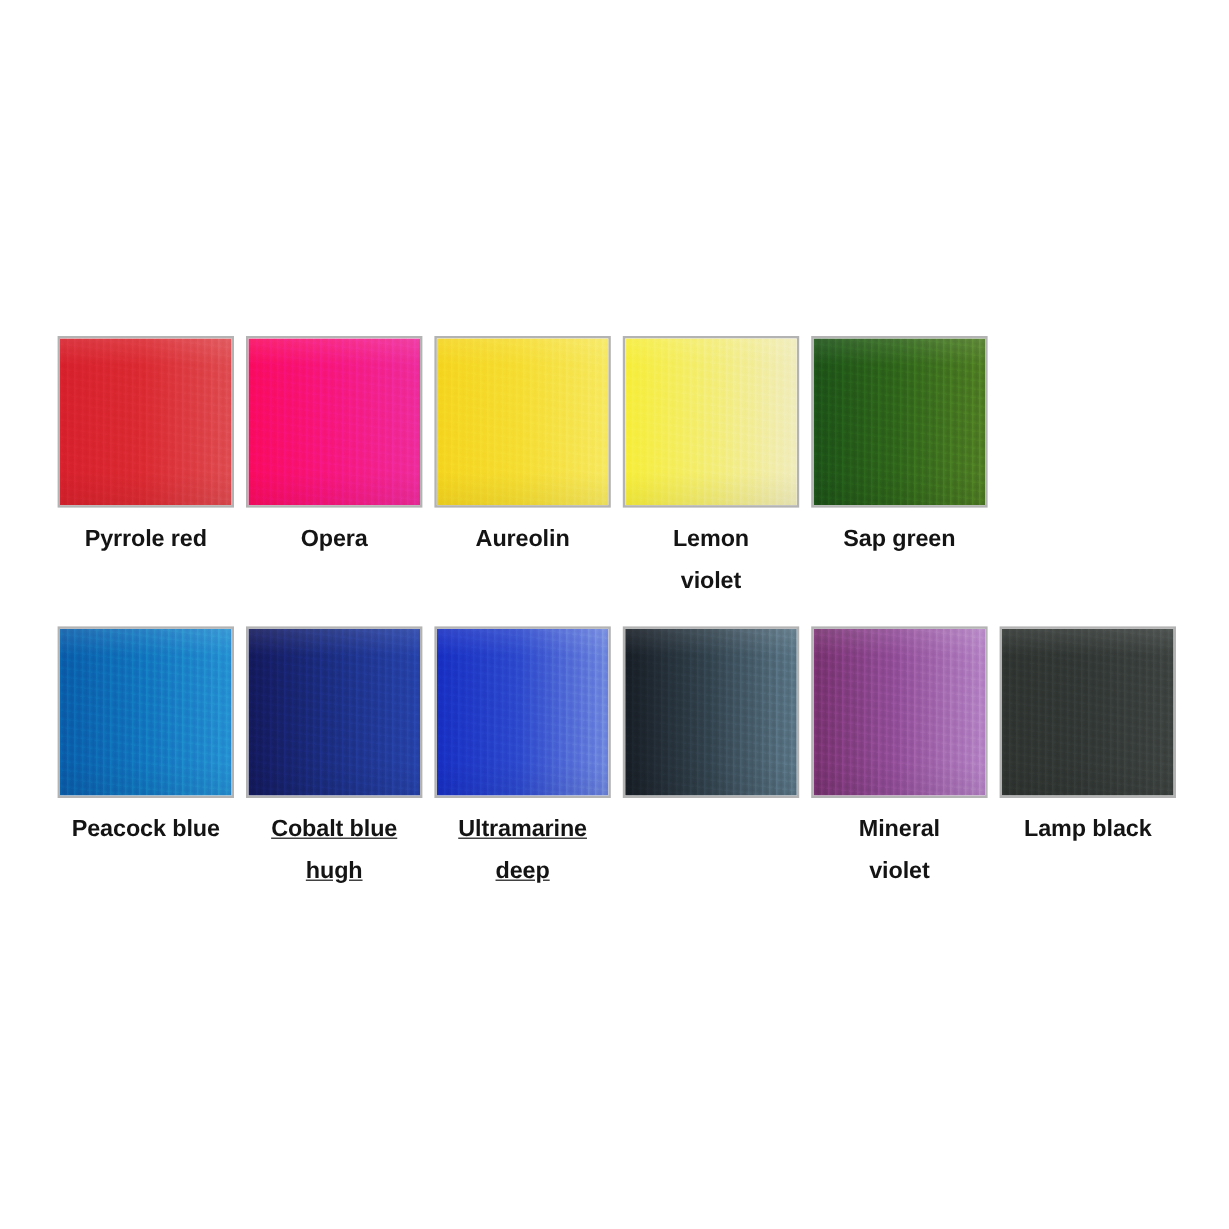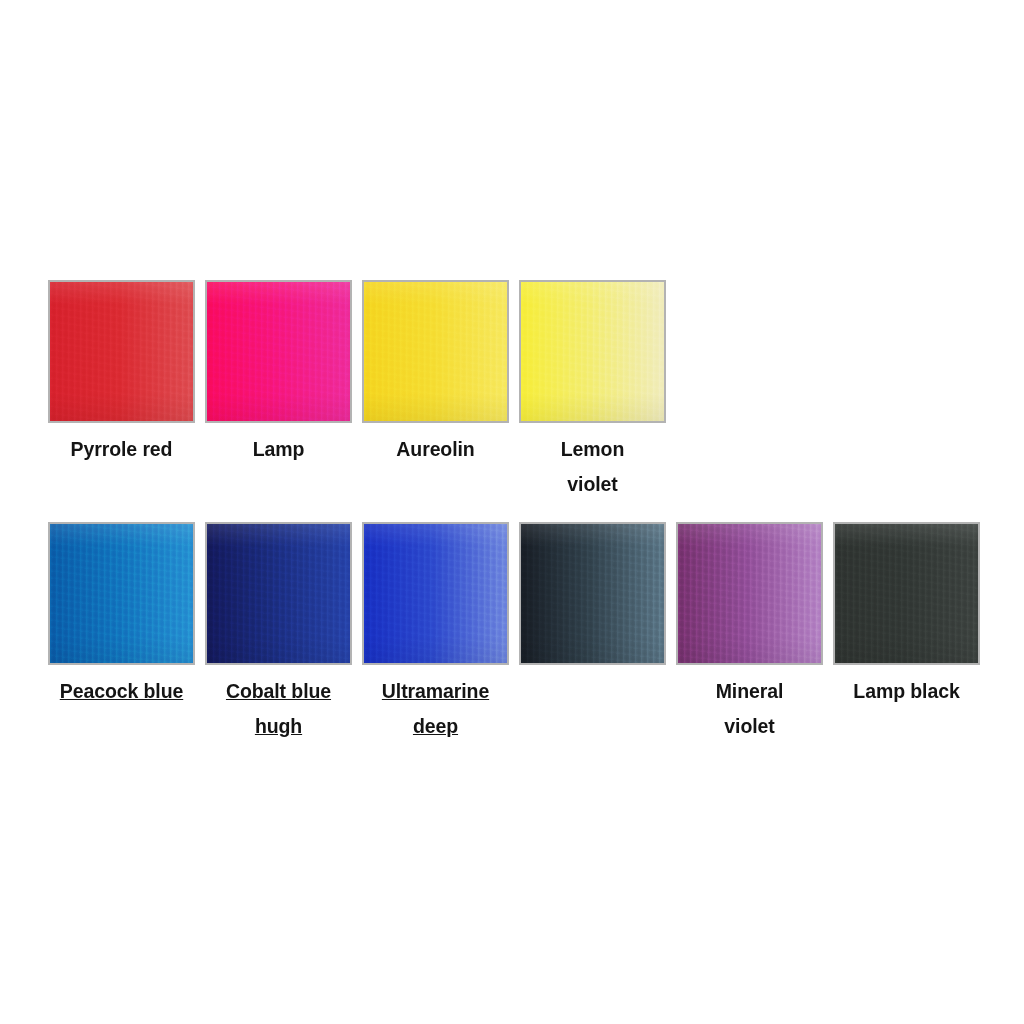--- a/index.html
+++ b/index.html
@@ -114,48 +114,56 @@
             <div class="sheen"></div>
           </div>
           <div class="swatch-label" style="color: rgb(20, 20, 20);">Pyrrole red</div>
         </div>
         <div class="swatch-cell">
           <div class="swatch-chip" style="border-color: rgb(179, 179, 179);">
             <div class="wash" style="background: linear-gradient(90deg, rgb(250, 11, 99) 0%, rgb(247, 23, 129) 48%, rgb(239, 45, 158) 100%);"></div>
             <div class="tooth"></div>
             <div class="sheen"></div>
           </div>
-          <div class="swatch-label" style="color: rgb(20, 20, 20);">Lamp</div>
+          <div class="swatch-label" style="color: rgb(20, 20, 20);">Opera</div>
         </div>
         <div class="swatch-cell">
           <div class="swatch-chip" style="border-color: rgb(179, 179, 179);">
             <div class="wash" style="background: linear-gradient(90deg, rgb(245, 214, 32) 0%, rgb(246, 222, 51) 48%, rgb(247, 233, 98) 100%);"></div>
             <div class="tooth"></div>
             <div class="sheen"></div>
           </div>
           <div class="swatch-label" style="color: rgb(20, 20, 20);">Aureolin</div>
         </div>
         <div class="swatch-cell">
           <div class="swatch-chip" style="border-color: rgb(179, 179, 179);">
             <div class="wash" style="background: linear-gradient(90deg, rgb(247, 238, 59) 0%, rgb(244, 238, 119) 48%, rgb(241, 237, 190) 100%);"></div>
             <div class="tooth"></div>
             <div class="sheen"></div>
           </div>
           <div class="swatch-label" style="color: rgb(20, 20, 20);">Lemon
 violet</div>
         </div>
+        <div class="swatch-cell">
+          <div class="swatch-chip" style="border-color: rgb(179, 179, 179);">
+            <div class="wash" style="background: linear-gradient(90deg, rgb(29, 84, 24) 0%, rgb(48, 103, 27) 48%, rgb(80, 127, 36) 100%);"></div>
+            <div class="tooth"></div>
+            <div class="sheen"></div>
+          </div>
+          <div class="swatch-label" style="color: rgb(20, 20, 20);">Sap green</div>
+        </div>
       </div>
       <div class="swatch-row">
         <div class="swatch-cell">
           <div class="swatch-chip" style="border-color: rgb(179, 179, 179);">
             <div class="wash" style="background: linear-gradient(90deg, rgb(10, 95, 171) 0%, rgb(18, 119, 191) 48%, rgb(38, 146, 211) 100%);"></div>
             <div class="tooth"></div>
             <div class="sheen"></div>
           </div>
-          <div class="swatch-label" style="color: rgb(20, 20, 20); text-decoration: underline;">Peacock blue</div>
+          <div class="swatch-label" style="color: rgb(20, 20, 20);">Peacock blue</div>
         </div>
         <div class="swatch-cell">
           <div class="swatch-chip" style="border-color: rgb(179, 179, 179);">
             <div class="wash" style="background: linear-gradient(90deg, rgb(20, 26, 94) 0%, rgb(28, 47, 133) 48%, rgb(39, 68, 171) 100%);"></div>
             <div class="tooth"></div>
             <div class="sheen"></div>
           </div>
           <div class="swatch-label" style="color: rgb(20, 20, 20); text-decoration: underline;">Cobalt blue
 hugh</div>
         </div>

